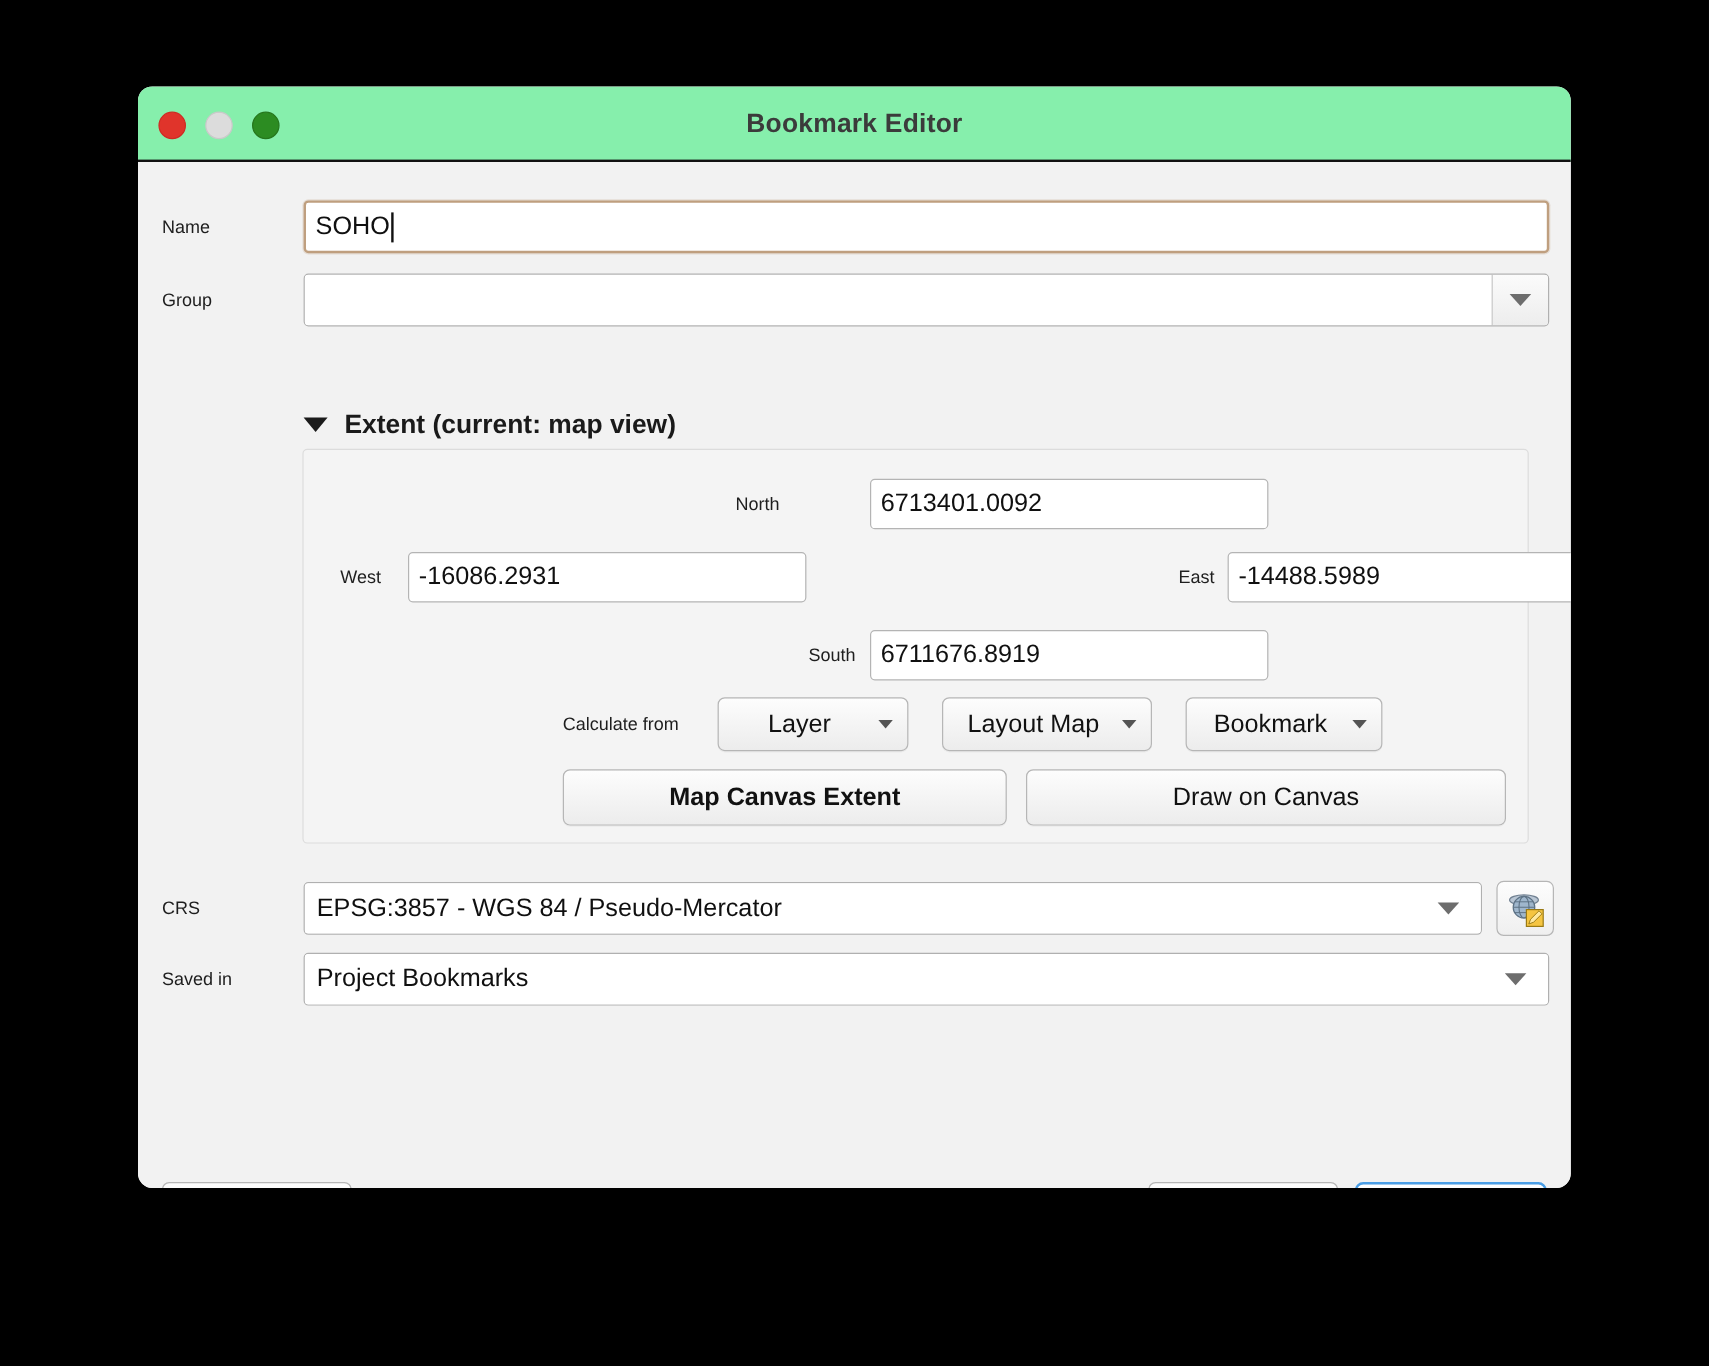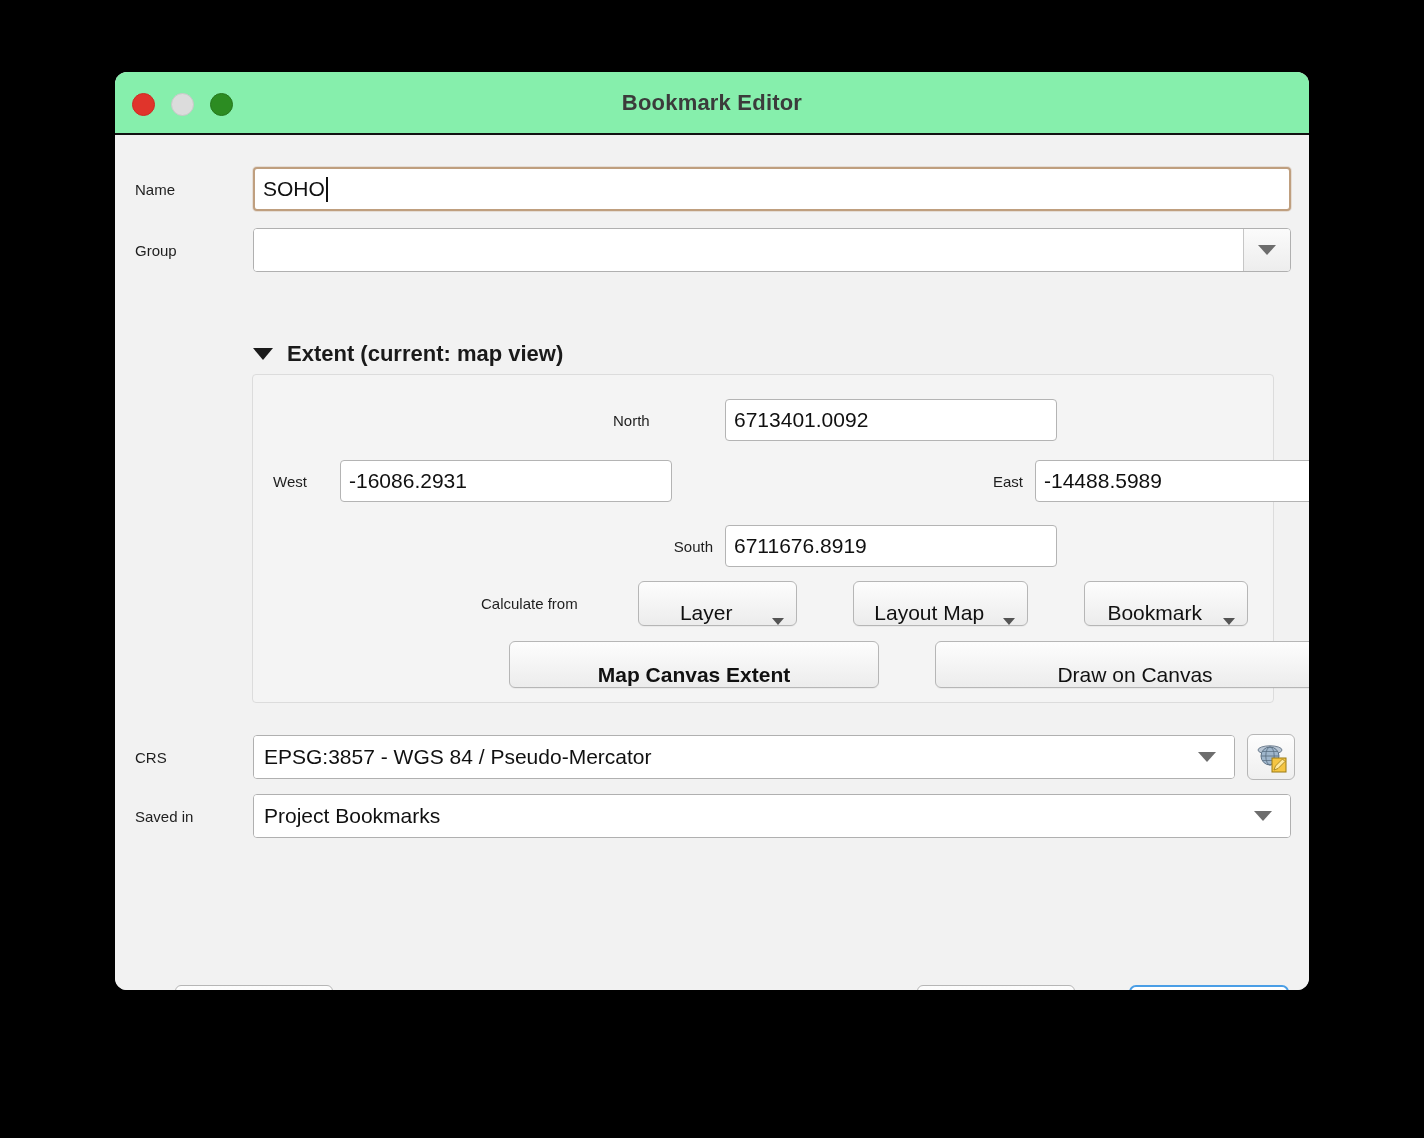--- a/index.html
+++ b/index.html
@@ -192,26 +192,25 @@
 
   
   .btn {
     box-sizing: border-box;
     background: linear-gradient(#fdfdfd, #ececec);
     border: 1px solid #b6b6b6;
     border-radius: 6px;
     font-size: 21px;
     color: #111111;
     display: flex;
-    align-items: flex-end;
+    align-items: center;
     justify-content: center;
     height: 45px;
     cursor: default;
     box-shadow: 0 1px 0 rgba(0,0,0,0.04);
-    margin-left: 40px;
   }
 
   .btn.dropdown {
     justify-content: space-between;
     padding: 0 12px 0 16px;
     gap: 14px;
   }
   .btn.dropdown .lbl { flex: 1; text-align: center; }
 
   .btn.primary {
@@ -276,41 +275,41 @@
       <div class="groupbox">
 
         <div class="row" style="left:360px; top:24px;">
           <div class="field-label" style="width:100px; margin-right:12px;">North</div>
           <div class="textinput" style="width:332px;">
             <span>6713401.0092</span>
           </div>
         </div>
 
         <div class="row" style="left:20px; top:85px;">
-          <div class="field-label" style="width:55px; text-align:left; margin-right:12px;">West</div>
+          <div class="field-label" style="width:55px; text-align:center; margin-right:12px;">West</div>
           <div class="textinput" style="width:332px;">
             <span>-16086.2931</span>
           </div>
         </div>
 
         <div class="row" style="left:718px; top:85px;">
-          <div class="field-label" style="width:52px; text-align:right; margin-right:12px;">East</div>
+          <div class="field-label" style="width:52px; text-align:center; ">East</div>
           <div class="textinput" style="width:332px;">
             <span>-14488.5989</span>
           </div>
         </div>
 
         <div class="row" style="left:360px; top:150px;">
           <div class="field-label" style="width:100px; text-align:right; margin-right:12px;">South</div>
           <div class="textinput" style="width:332px;">
             <span>6711676.8919</span>
           </div>
         </div>
 
-        <div class="row" style="left:228px; top:206px; gap:0;">
+        <div class="row" style="left:216px; top:206px; gap:12px;">
           <div class="field-label" style="margin-right:20px;">Calculate from</div>
 
           <div class="btn dropdown" style="width:159px; margin-right:16px;">
             <span class="lbl">Layer</span>
             <span class="tri-down small"></span>
           </div>
 
           <div class="btn dropdown" style="width:175px; margin-right:16px;">
             <span class="lbl">Layout Map</span>
             <span class="tri-down small"></span>

